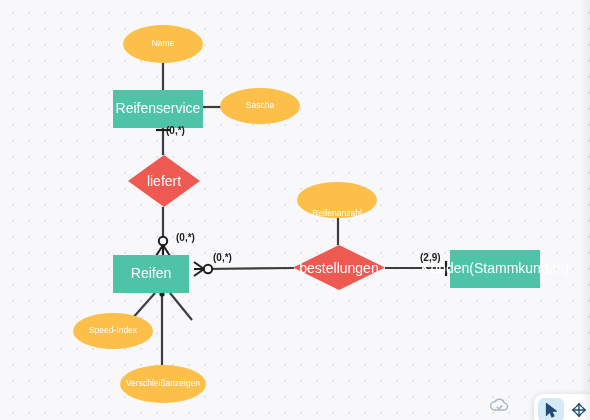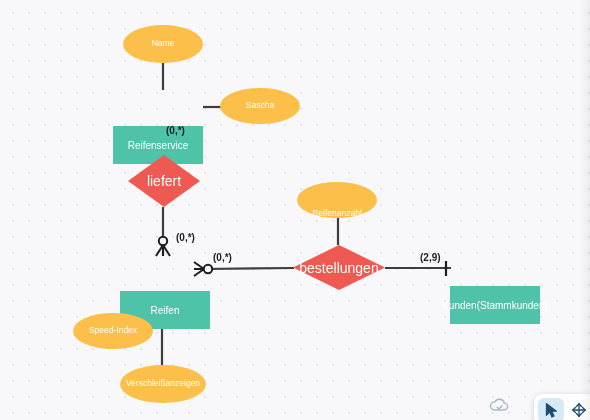--- a/index.html
+++ b/index.html
@@ -32,22 +32,21 @@
     align-items: center;
     justify-content: center;
     text-align: center;
     color: #ffffff;
     line-height: 1.1;
     box-sizing: border-box;
     user-select: none;
   }
   .entity {
     background: #4ec3a7;
-    font-size: 10px;
-    margin-top: 36px;
+    font-size: 14px;
   }
   .attribute {
     background: #fcbf49;
     border-radius: 50%;
     font-size: 8.5px;
   }
   .diamond-wrap {
     position: absolute;
   }
   .diamond-shape {
@@ -179,21 +178,21 @@
 
     <g fill="#1d1d1d">
       <circle cx="162" cy="294" r="2.6"></circle>
     </g>
   </svg>
 
   <div class="node entity" style="left:113px; top:90px; width:90px; height:38px;">
     <span>Reifenservice</span>
   </div>
 
-  <div class="node entity" style="left:120px; top:255px; width:90px; height:38px;">
+  <div class="node entity" style="left:113px; top:255px; width:76px; height:38px;">
     <span>Reifen</span>
   </div>
 
   <div class="node attribute" style="left:123px; top:25px; width:80px; height:38px;">
     <span>Name</span>
   </div>
 
   <div class="node entity" style="left:450px; top:250px; width:90px; height:38px;">
     <span style="white-space:nowrap;">Kunden(Stammkunden)</span>
   </div>

